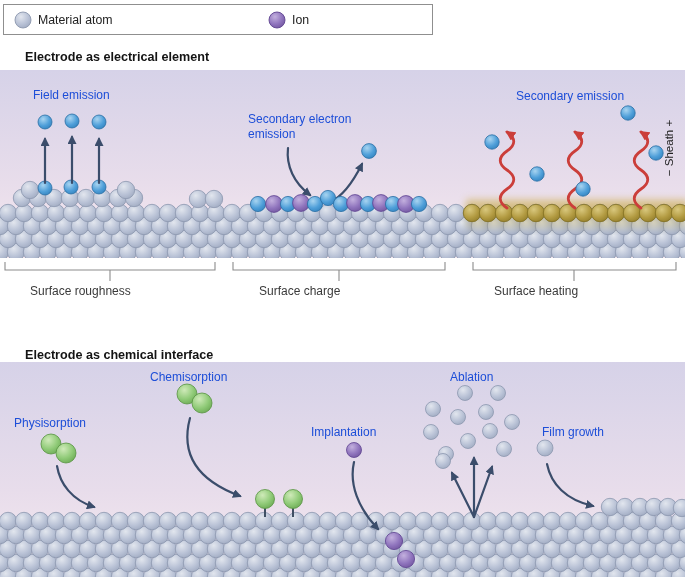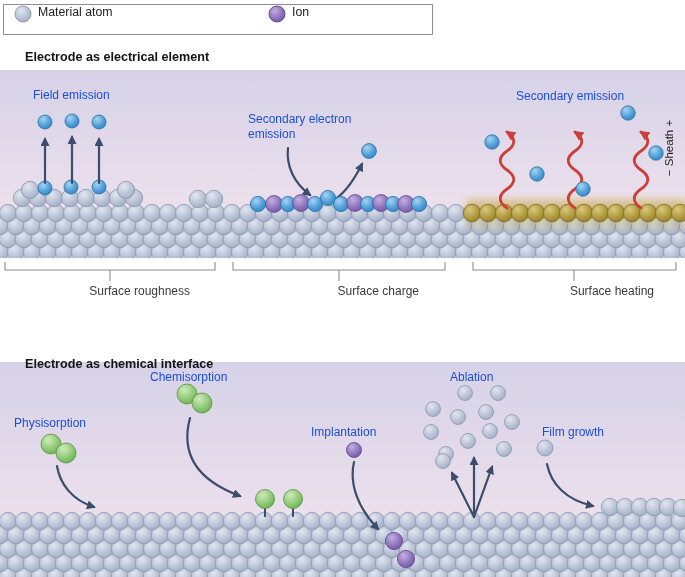--- a/index.html
+++ b/index.html
@@ -1,25 +1,25 @@
 <!DOCTYPE html>
 <html><head>
 <meta charset="utf-8">
 <style>
   html,body{margin:0;padding:0;background:#fff;}
   #figure{position:relative;width:685px;height:577px;background:#fff;overflow:hidden;
           font-family:"Liberation Sans",sans-serif;}
   #scene-svg{position:absolute;left:0;top:0;z-index:1;}
   .legend-box{position:absolute;left:3px;top:4px;width:428px;height:29px;border:1.3px solid #8f8f8f;
               background:#fff;z-index:2;}
-  .legend-item{position:absolute;top:0;height:29px;display:flex;align-items:flex-start;gap:6px;}
+  .legend-item{position:absolute;top:0;height:29px;display:flex;align-items:center;gap:6px;}
   .legend-item span{font-size:12.3px;color:#222;}
   .heading{position:absolute;left:1px;z-index:2;font-size:12.6px;font-weight:700;color:#141414;margin-left:24px;}
   .panel-label{position:absolute;z-index:2;font-size:12px;color:#1d4ed8;white-space:nowrap;line-height:15px;}
-  .brace-label{position:absolute;z-index:2;font-size:12px;color:#3a3a3a;width:160px;text-align:right;}
+  .brace-label{position:absolute;z-index:2;font-size:12px;color:#3a3a3a;width:160px;text-align:left;}
   .sheath-label{position:absolute;z-index:2;width:100px;text-align:center;transform:rotate(-90deg);
                 font-size:11.5px;color:#222;white-space:nowrap;}
 </style>
 </head>
 <body>
 
 <div id="figure">
 
   <svg id="scene-svg" width="685" height="577">
       <defs>
@@ -603,21 +603,21 @@
     <span>Secondary electron</span><br>
     <span>emission</span>
   </div>
   <div class="panel-label" style="left:516px;top:89px">Secondary emission</div>
   <div class="sheath-label" style="left:619px;top:142px">−  Sheath  +</div>
 
   <div class="brace-label" style="left:30px;top:284px">Surface roughness</div>
   <div class="brace-label" style="left:259px;top:284px">Surface charge</div>
   <div class="brace-label" style="left:494px;top:284px">Surface heating</div>
 
-  <div class="heading" style="top:357px">Electrode as chemical interface</div>
+  <div class="heading" style="top:348px">Electrode as chemical interface</div>
 
   <div class="panel-label" style="left:14px;top:416px">Physisorption</div>
   <div class="panel-label" style="left:150px;top:370px">Chemisorption</div>
   <div class="panel-label" style="left:311px;top:425px">Implantation</div>
   <div class="panel-label" style="left:450px;top:370px">Ablation</div>
   <div class="panel-label" style="left:542px;top:425px">Film growth</div>
 
 </div>
 
 </body></html>

